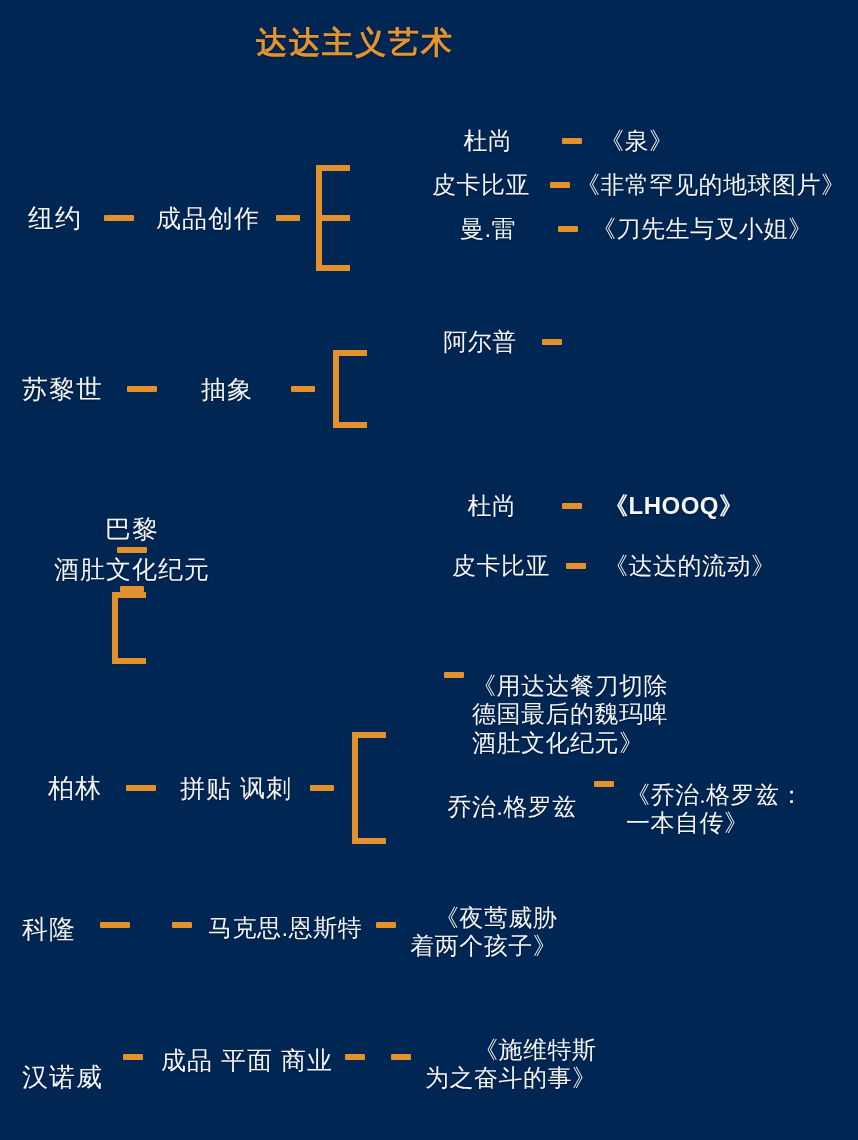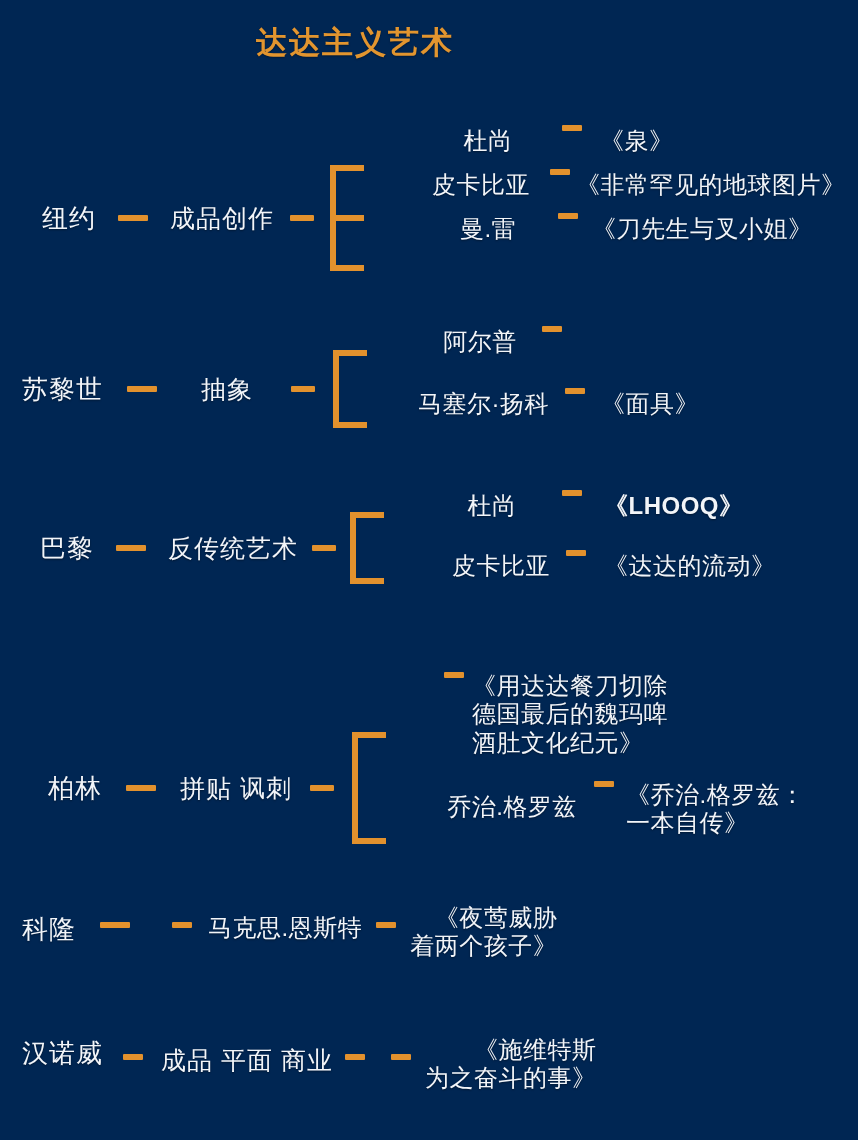--- a/index.html
+++ b/index.html
@@ -92,46 +92,46 @@
   .bracket .branch.mid    { top: 50%; margin-top: -3px; }
 
   
   .leaves {
     position: absolute;
     display: flex;
     flex-direction: column;
   }
   .leaf {
     display: flex;
-    align-items: flex-start;
+    align-items: center;
     white-space: nowrap;
   }
   .artist {
     font-size: 24px;
     letter-spacing: .5px;
     text-shadow: 0 1px 2px rgba(0,0,0,.4);
     text-align: center;
   }
   .work {
     font-size: 24px;
     letter-spacing: .5px;
     text-shadow: 0 1px 2px rgba(0,0,0,.4);
   }
-  .work.multi { line-height: 1.18; }
+  .work.multi { line-height: 1.18; font-family: Liberation Serif, serif; }
   .work.bold  { font-weight: 700; }
   .leaf.align-top { align-items: flex-start; }
   .leaf.align-top .artist,
   .leaf.align-top .dash { margin-top: 10px; }
 </style>
 </head>
 <body style="background: rgb(0, 38, 83);">
 
 <div class="title" style="color: rgb(226, 149, 47);">达达主义艺术</div>
 
-<div class="row" style="left:42px; top:165px;text-align:center;">
+<div class="row" style="left:28px; top:165px;text-align:center;">
   <span class="city">纽约</span>
   <span class="dash" style="margin: 0px 22px; background: rgb(226, 145, 45);"></span>
   <span class="trait">成品创作</span>
   <span class="dash short" style="margin: 0px 16px; background: rgb(226, 145, 45);"></span>
   <span class="bracket" style="width:40px; height:106px;">
     <span class="spine" style="background: rgb(226, 145, 45);"></span>
     <span class="branch top" style="background: rgb(226, 145, 45);"></span>
     <span class="branch mid" style="background: rgb(226, 145, 45);"></span>
     <span class="branch bottom" style="background: rgb(226, 145, 45);"></span>
   </span>
@@ -165,31 +165,26 @@
     <span class="branch top" style="background: rgb(226, 145, 45);"></span>
     <span class="branch bottom" style="background: rgb(226, 145, 45);"></span>
   </span>
 </div>
 
 <div class="leaves" style="left:428px; top:326px; gap:30px;">
   <div class="leaf">
     <span class="artist" style="width:104px; text-align:center;">阿尔普</span>
     <span class="dash tiny" style="margin: 0px 10px; background: rgb(226, 145, 45);"></span>
   </div>
-  <div class="leaf">
-    <span class="artist" style="margin-left:-10px;">马塞尔·扬科</span>
-    <span class="dash tiny" style="margin: 0px 16px; background: rgb(226, 145, 45);"></span>
-    <span class="work">《面具》</span>
-  </div>
-</div>
-
-<div class="row" style="left:40px; top:512px;">
+</div>
+
+<div class="row" style="left:54px; top:512px;flex-direction:column;">
   <span class="city">巴黎</span>
   <span class="dash" style="margin: 0px 22px; background: rgb(226, 145, 45);"></span>
-  <span class="trait">反传统艺术</span>
+  <span class="trait">酒肚文化纪元</span>
   <span class="dash short" style="margin: 0px 14px; background: rgb(226, 145, 45);"></span>
   <span class="bracket" style="width:40px; height:72px;">
     <span class="spine" style="background: rgb(226, 145, 45);"></span>
     <span class="branch top" style="background: rgb(226, 145, 45);"></span>
     <span class="branch bottom" style="background: rgb(226, 145, 45);"></span>
   </span>
 </div>
 
 <div class="leaves" style="left:444px; top:490px; gap:28px;">
   <div class="leaf">
@@ -235,20 +230,20 @@
   <span class="city" style="margin-top:8px;">科隆</span>
   <span class="dash" style="margin: 18px 24px 0px; background: rgb(226, 145, 45);"></span>
   <span class="dash tiny" style="margin: 18px 16px 0px 18px; background: rgb(226, 145, 45);"></span>
   <span class="artist" style="margin-top:8px;">马克思.恩斯特</span>
   <span class="dash tiny" style="margin: 18px 14px 0px; background: rgb(226, 145, 45);"></span>
   <span class="work multi" style="white-space:pre; text-align:right;">《夜莺威胁
 着两个孩子》</span>
 </div>
 
 <div class="row" style="left:22px; top:1036px; align-items:flex-start;">
-  <span class="city" style="margin-top:0;">汉诺威</span>
+  <span class="city" style="margin-top:24px;">汉诺威</span>
   <span class="dash tiny" style="margin: 18px 18px 0px 20px; background: rgb(226, 145, 45);"></span>
   <span class="trait" style="margin-top:8px;">成品 平面 商业</span>
   <span class="dash tiny" style="margin: 18px 12px 0px; background: rgb(226, 145, 45);"></span>
   <span class="dash tiny" style="margin: 18px 14px 0px; background: rgb(226, 145, 45);"></span>
   <span class="work multi" style="white-space:pre; text-align:right;">《施维特斯
 为之奋斗的事》</span>
 </div>
 
 </body></html>

